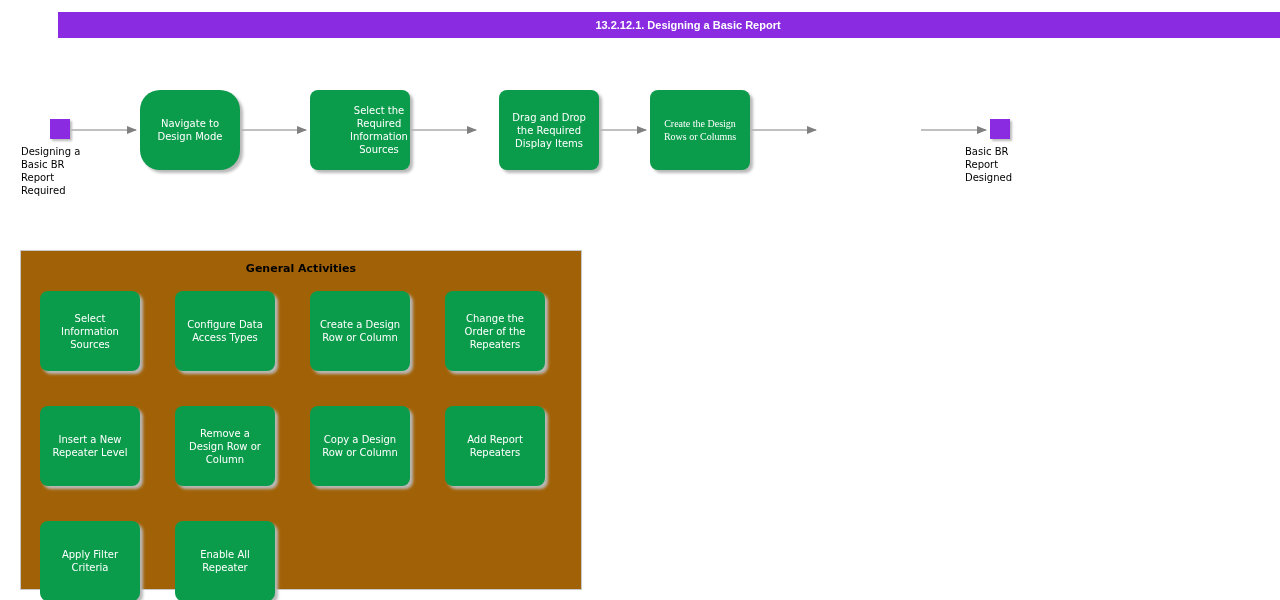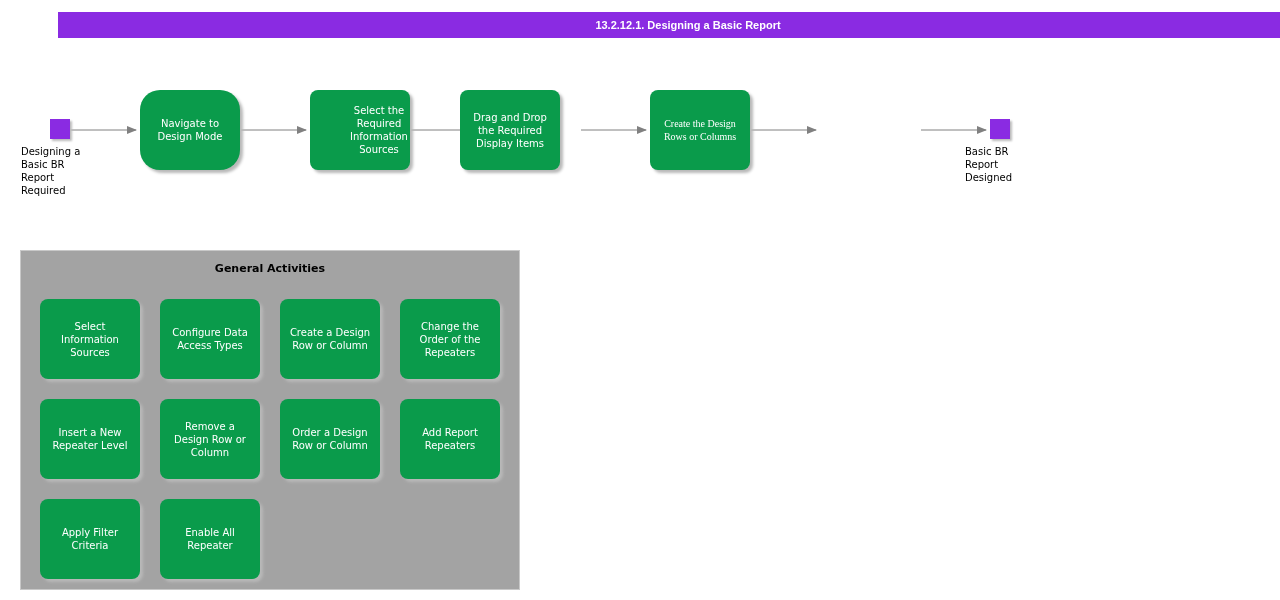--- a/index.html
+++ b/index.html
@@ -51,35 +51,35 @@
     display: flex; align-items: center; justify-content: center;
     text-align: center;
     padding: 0 7px;
     box-shadow: 3px 3px 3px #b9b9b9;
   }
   .flow-box { position: absolute; top: 90px; }
 
   
   .panel {
     position: absolute; left: 20px; top: 250px;
-    width: 500px; height: 340px;
-    background: #a3a3a3;
+    width: 562px; height: 340px;
+    background: #a16207;
     border: 1px solid #c8c8c8;
     text-decoration: underline;
   }
   .panel-title {
     position: absolute; left: 0; top: 11px; width: 100%;
     text-align: center;
     font-size: 11px; font-weight: bold; color: #000000;
   }
   .activities-grid {
-    position: absolute; left: 19px; top: 48px;
+    position: absolute; left: 19px; top: 40px;
     display: grid;
     grid-template-columns: repeat(4, 100px);
-    gap: 20px;
+    gap: 35px;
   }
 </style>
 </head>
 <body>
 
 <div class="stage">
 
   <div class="titlebar">
     <span>13.2.12.1. Designing a Basic Report</span>
   </div>
@@ -100,21 +100,21 @@
 
   <div class="marker-square" style="left:50px; top:119px;"></div>
   <div class="node-label" style="left:21px; top:145px; width:76px;">Designing a Basic BR Report Required</div>
 
   <div class="green-box flow-box" style="left:140px;border-radius:20px;">
     <span>Navigate to Design Mode</span>
   </div>
   <div class="green-box flow-box" style="left:310px;padding-left:45px;">
     <span>Select the Required Information Sources</span>
   </div>
-  <div class="green-box flow-box" style="left:460px;">
+  <div class="green-box flow-box" style="left:499px;">
     <span>Drag and Drop the Required Display Items</span>
   </div>
   <div class="green-box flow-box" style="left:650px;font-family:Liberation Serif, serif;">
     <span>Create the Design Rows or Columns</span>
   </div>
 
   <div class="marker-square" style="left:990px; top:119px;"></div>
   <div class="node-label" style="left:965px; top:145px; width:70px;">Basic BR Report Designed</div>
 
   <div class="panel">
@@ -132,21 +132,21 @@
       <div class="green-box">
         <span>Change the Order of the Repeaters</span>
       </div>
       <div class="green-box">
         <span>Insert a New Repeater Level</span>
       </div>
       <div class="green-box">
         <span>Remove a Design Row or Column</span>
       </div>
       <div class="green-box">
-        <span>Order a Design Row or Column</span>
+        <span>Copy a Design Row or Column</span>
       </div>
       <div class="green-box">
         <span>Add Report Repeaters</span>
       </div>
       <div class="green-box">
         <span>Apply Filter Criteria</span>
       </div>
       <div class="green-box">
         <span>Enable All Repeater</span>
       </div>

